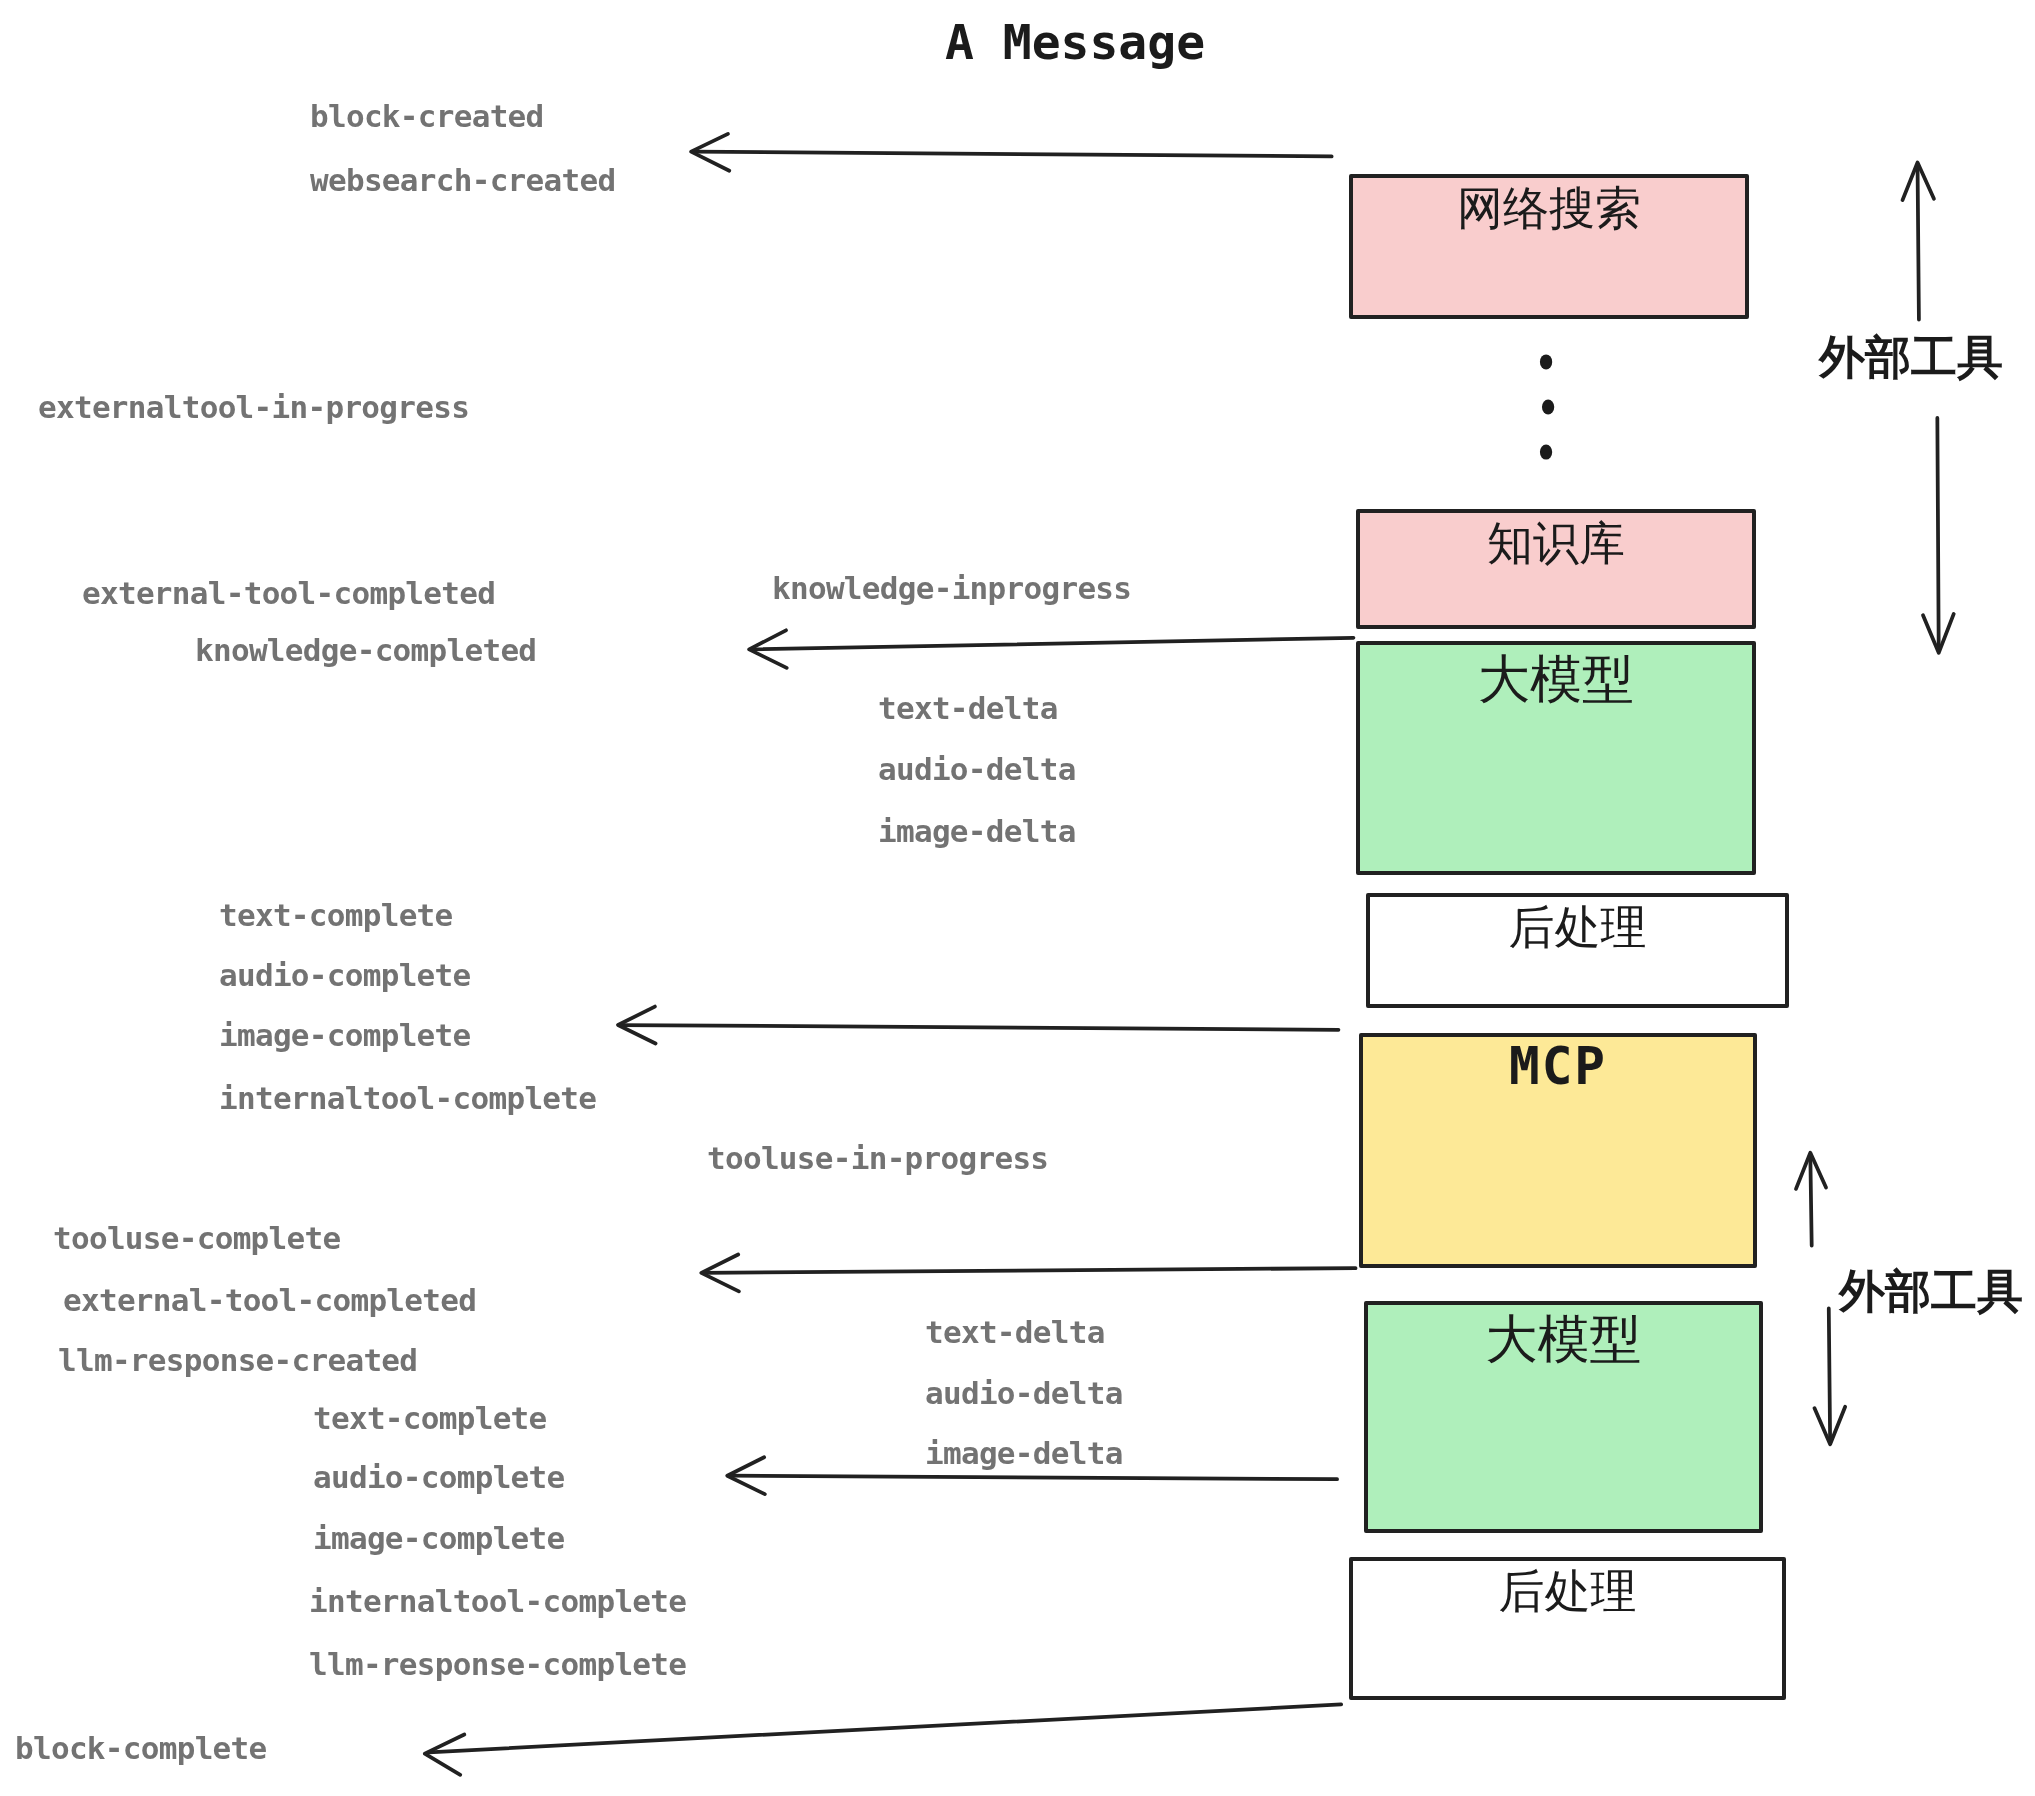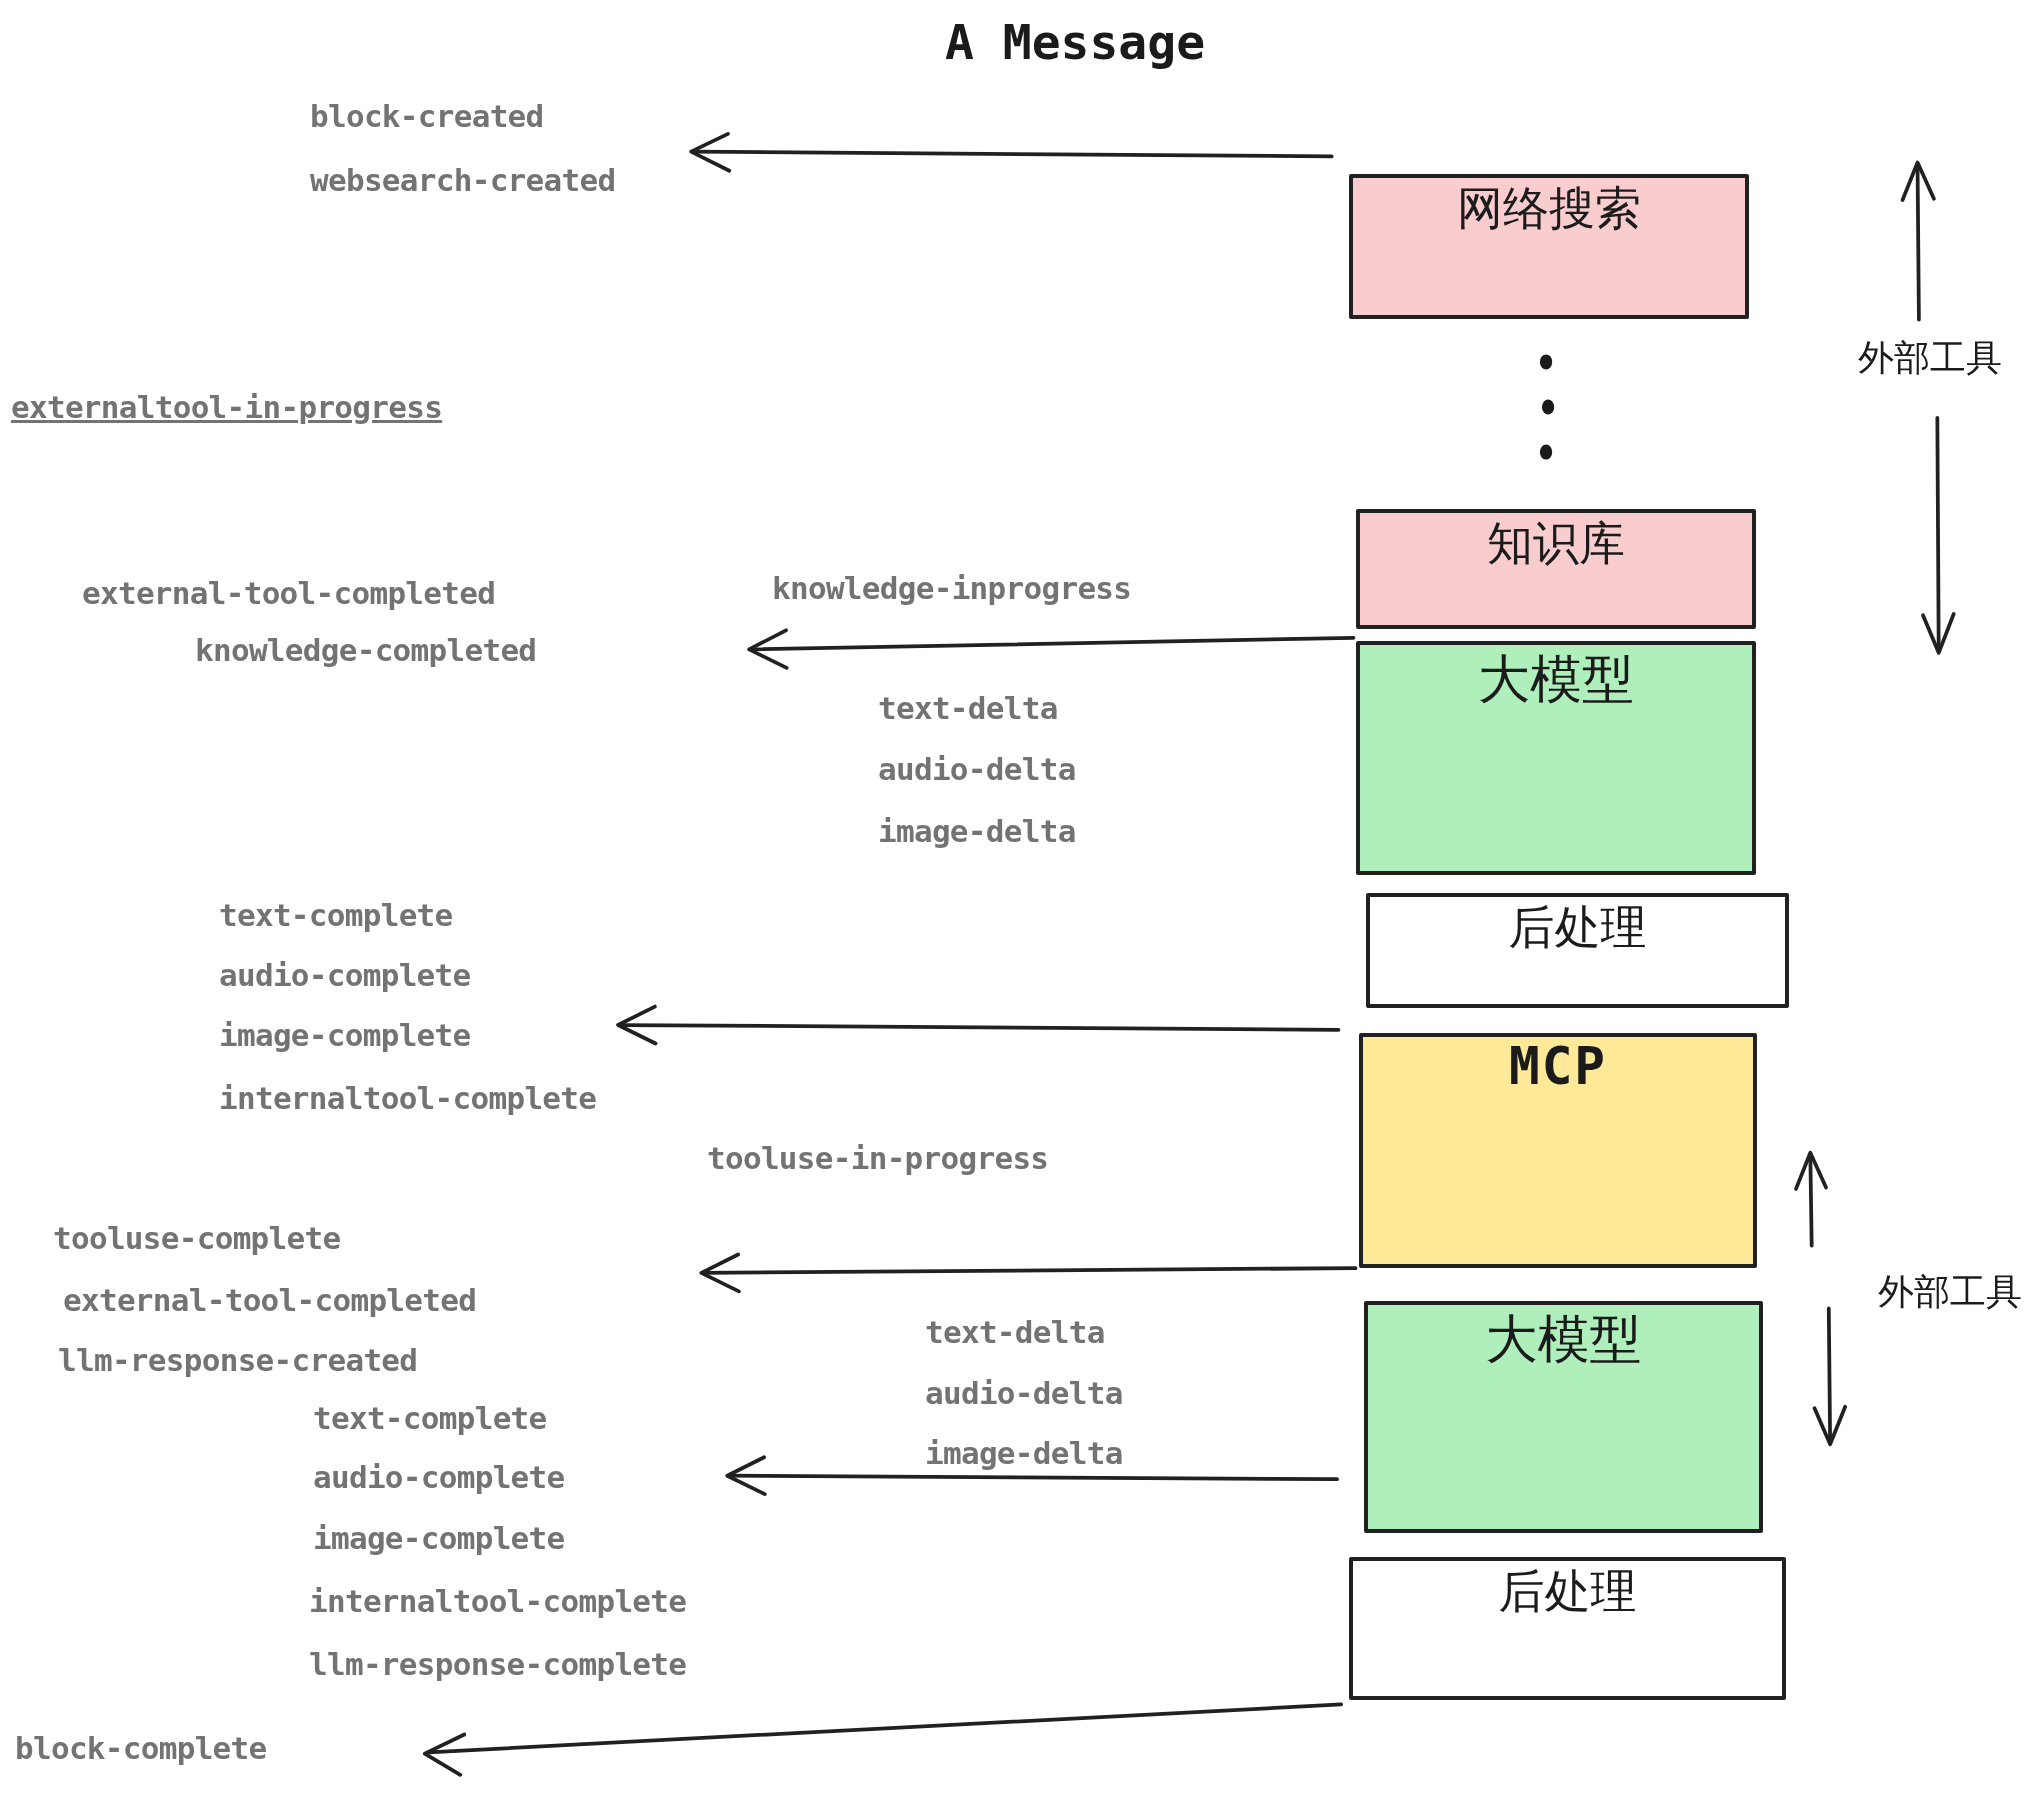--- a/index.html
+++ b/index.html
@@ -47,38 +47,37 @@
   }
   .fs68{font-size:46px;}
   .fs76{font-size:52px;}
   .mcp-label{
     font-family:"DejaVu Sans Mono",monospace;
     font-size:51px;font-weight:700;letter-spacing:2px;
   }
   .side-cn{
     position:absolute;
     font-family:"DejaVu Sans","Liberation Sans",sans-serif;
-    font-size:36px;
-    font-weight:400;
+    font-size:46px;
+    font-weight:700;
     white-space:nowrap;
     transform:translate(-50%,-50%);
-    margin-left:19px;
   }
   svg.overlay{position:absolute;left:0;top:0;z-index:2;pointer-events:none;}
 </style>
 </head>
 <body>
 
 <div id="canvas">
 
   <div class="title" style="left:1075px;top:42px;">A Message</div>
 
   <div class="evt" style="left:310px;top:116px;">block-created</div>
   <div class="evt" style="left:310px;top:180px;">websearch-created</div>
-  <div class="evt" style="left:11px;top:407px;text-decoration:underline;">externaltool-in-progress</div>
+  <div class="evt" style="left:38px;top:407px;">externaltool-in-progress</div>
   <div class="evt" style="left:772px;top:588px;">knowledge-inprogress</div>
   <div class="evt" style="left:82px;top:593px;">external-tool-completed</div>
   <div class="evt" style="left:195px;top:650px;">knowledge-completed</div>
 
   <div class="evt" style="left:878px;top:708px;">text-delta</div>
   <div class="evt" style="left:878px;top:769px;">audio-delta</div>
   <div class="evt" style="left:878px;top:831px;">image-delta</div>
 
   <div class="evt" style="left:219px;top:915px;">text-complete</div>
   <div class="evt" style="left:219px;top:975px;">audio-complete</div>

